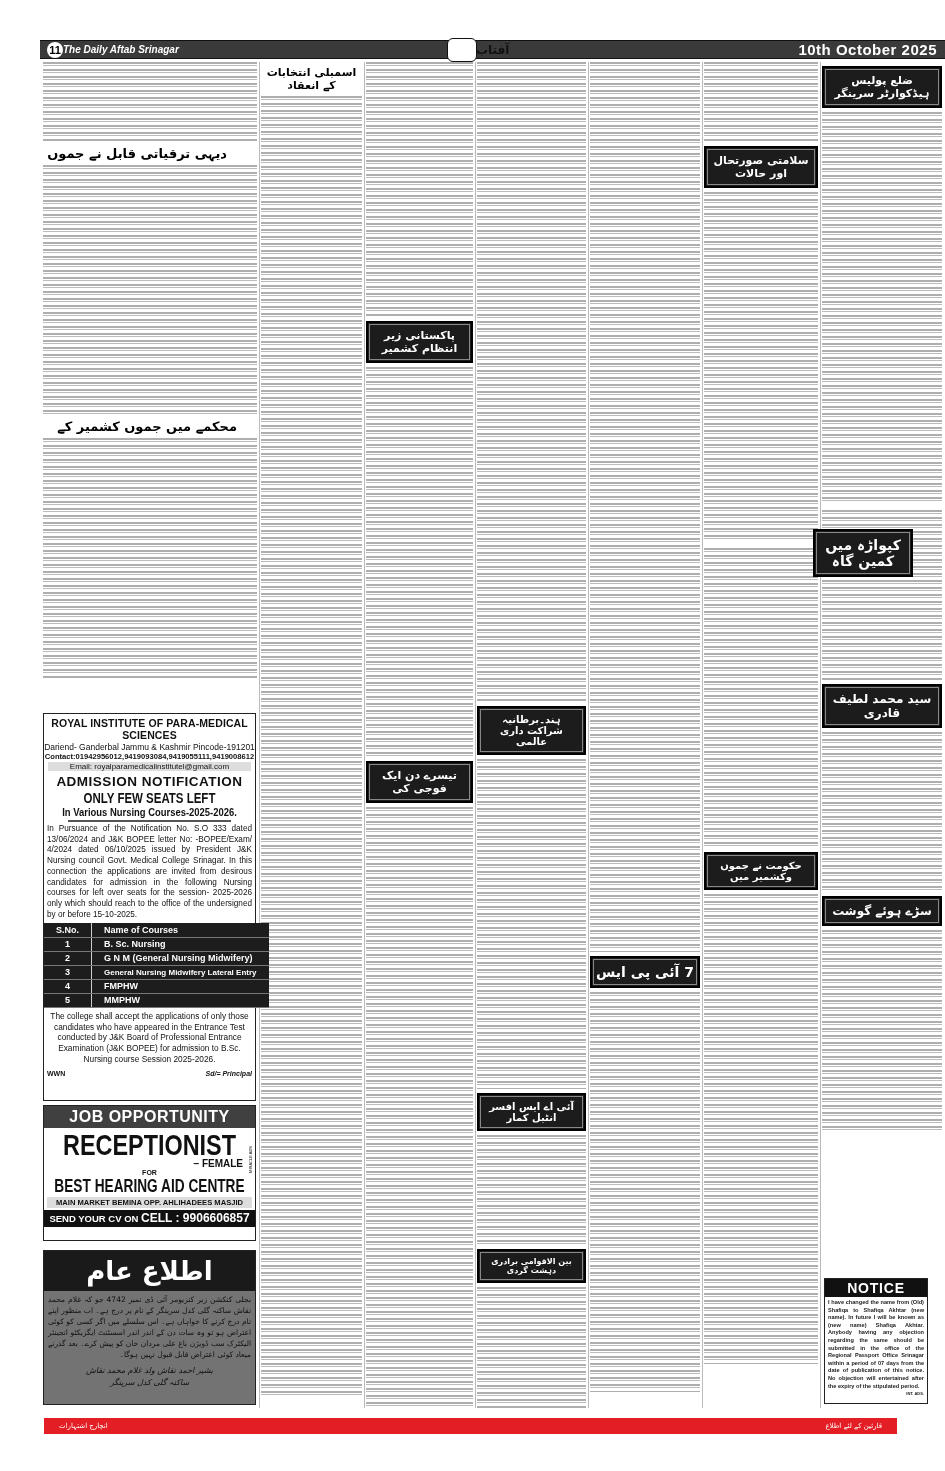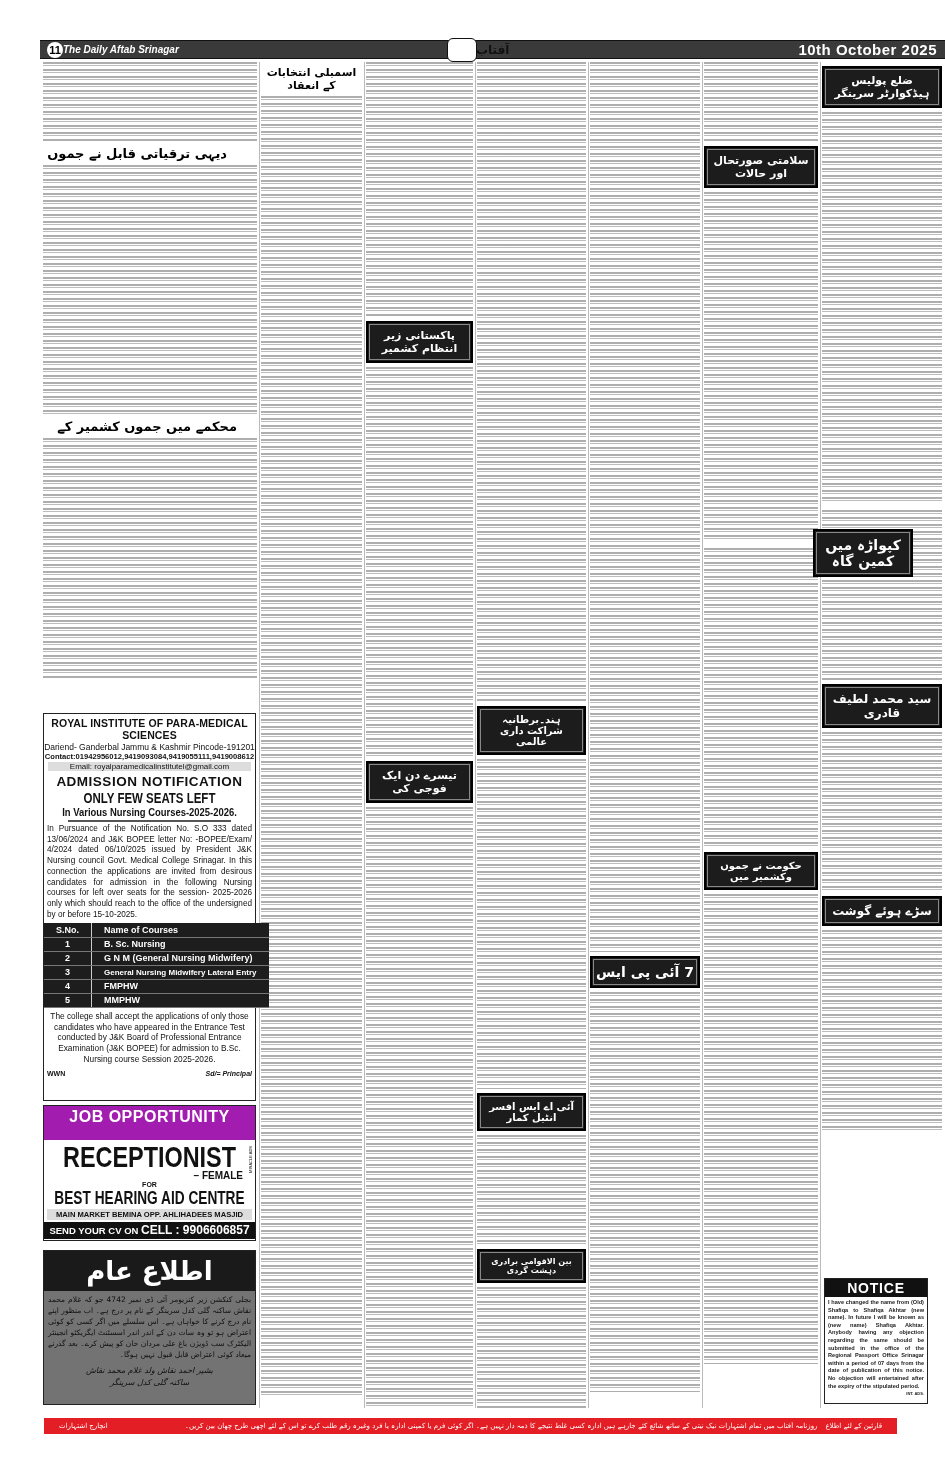--- a/index.html
+++ b/index.html
@@ -68,21 +68,21 @@
   .ad-royal td.sno { width: 24px; text-align: center; border-right: 1px solid #ccc; }
   .ad-royal .note { font-size: 8.3px; line-height: 10.7px; text-align: center; padding: 3px 4px 2px; }
   .ad-royal .sign { display: flex; justify-content: space-between; font-size: 7px; font-weight: bold; padding: 4px 3px; }
   .ad-royal .sign .r { font-style: italic; }
 
   
   .ad-job {
     position: absolute; left: 43px; top: 1105px; width: 213px; height: 136px;
     border: 1.5px solid #222; background: #fff; font-family: "Liberation Sans", sans-serif;
   }
-  .ad-job .top { background: #a21caf; color: #fff; text-align: center; font: bold 16px "Liberation Sans", sans-serif; height: 34px; line-height: 22px; letter-spacing: 0.5px; }
+  .ad-job .top { background: #404040; color: #fff; text-align: center; font: bold 16px "Liberation Sans", sans-serif; height: 22px; line-height: 22px; letter-spacing: 0.5px; }
   .ad-job .role { font: bold 30px "Liberation Sans", sans-serif; text-align: center; transform: scaleX(0.78); line-height: 32px; margin: 1px -25px 0; }
   .ad-job .female { font: bold 10px "Liberation Sans", sans-serif; text-align: right; padding-right: 12px; margin-top: -3px; }
   .ad-job .side { position: absolute; right: 2px; top: 40px; font-size: 4px; writing-mode: vertical-rl; transform: rotate(180deg); }
   .ad-job .for { font: bold 7px "Liberation Sans", sans-serif; text-align: center; }
   .ad-job .centre { font: bold 19px "Liberation Sans", sans-serif; text-align: center; transform: scaleX(0.72); line-height: 20px; margin: 0 -40px; }
   .ad-job .market { background: #ddd; font: bold 7.6px "Liberation Sans", sans-serif; text-align: center; margin: 1px 3px; padding: 1px 0; }
   .ad-job .cv { background: #111; color: #fff; font: bold 9.5px "Liberation Sans", sans-serif; text-align: center; height: 17px; line-height: 17px; margin-top: 2px; }
   .ad-job .cv b { font-size: 12px; }
 
   
@@ -254,15 +254,14 @@
 <div class="ad-notice">
   <div class="title">NOTICE</div>
   <div class="body">
     <span>I have changed the name from (Old) Shafiqa to Shafiqa Akhtar (new name). In future I will be known as (new name) Shafiqa Akhtar. Anybody having any objection regarding the same should be submitted in the office of the Regional Passport Office Srinagar within a period of 07 days from the date of publication of this notice. No objection will entertained after the expiry of the stipulated period.</span>
     <span class="tag">INT. ADS.</span>
   </div>
 </div>
 
 <div class="footer-strip">
   <span>قارئین کے لئے اطلاع</span>
-  <span style="overflow:hidden; flex:1; margin:0 8px">روزنامہ آفتاب میں تمام اشتہارات نیک نیتی کے ساتھ شائع کئے جارہے ہیں ادارہ کسی غلط نتیجے کا ذمہ دار نہیں ہے۔ اگر کوئی فرم یا کمپنی ادارہ یا فرد وغیرہ رقم طلب کرے تو اس کے لئے اچھی طرح چھان بین کریں۔</span>
   <span>انچارج اشتہارات</span>
 </div>
 
 </body></html>

